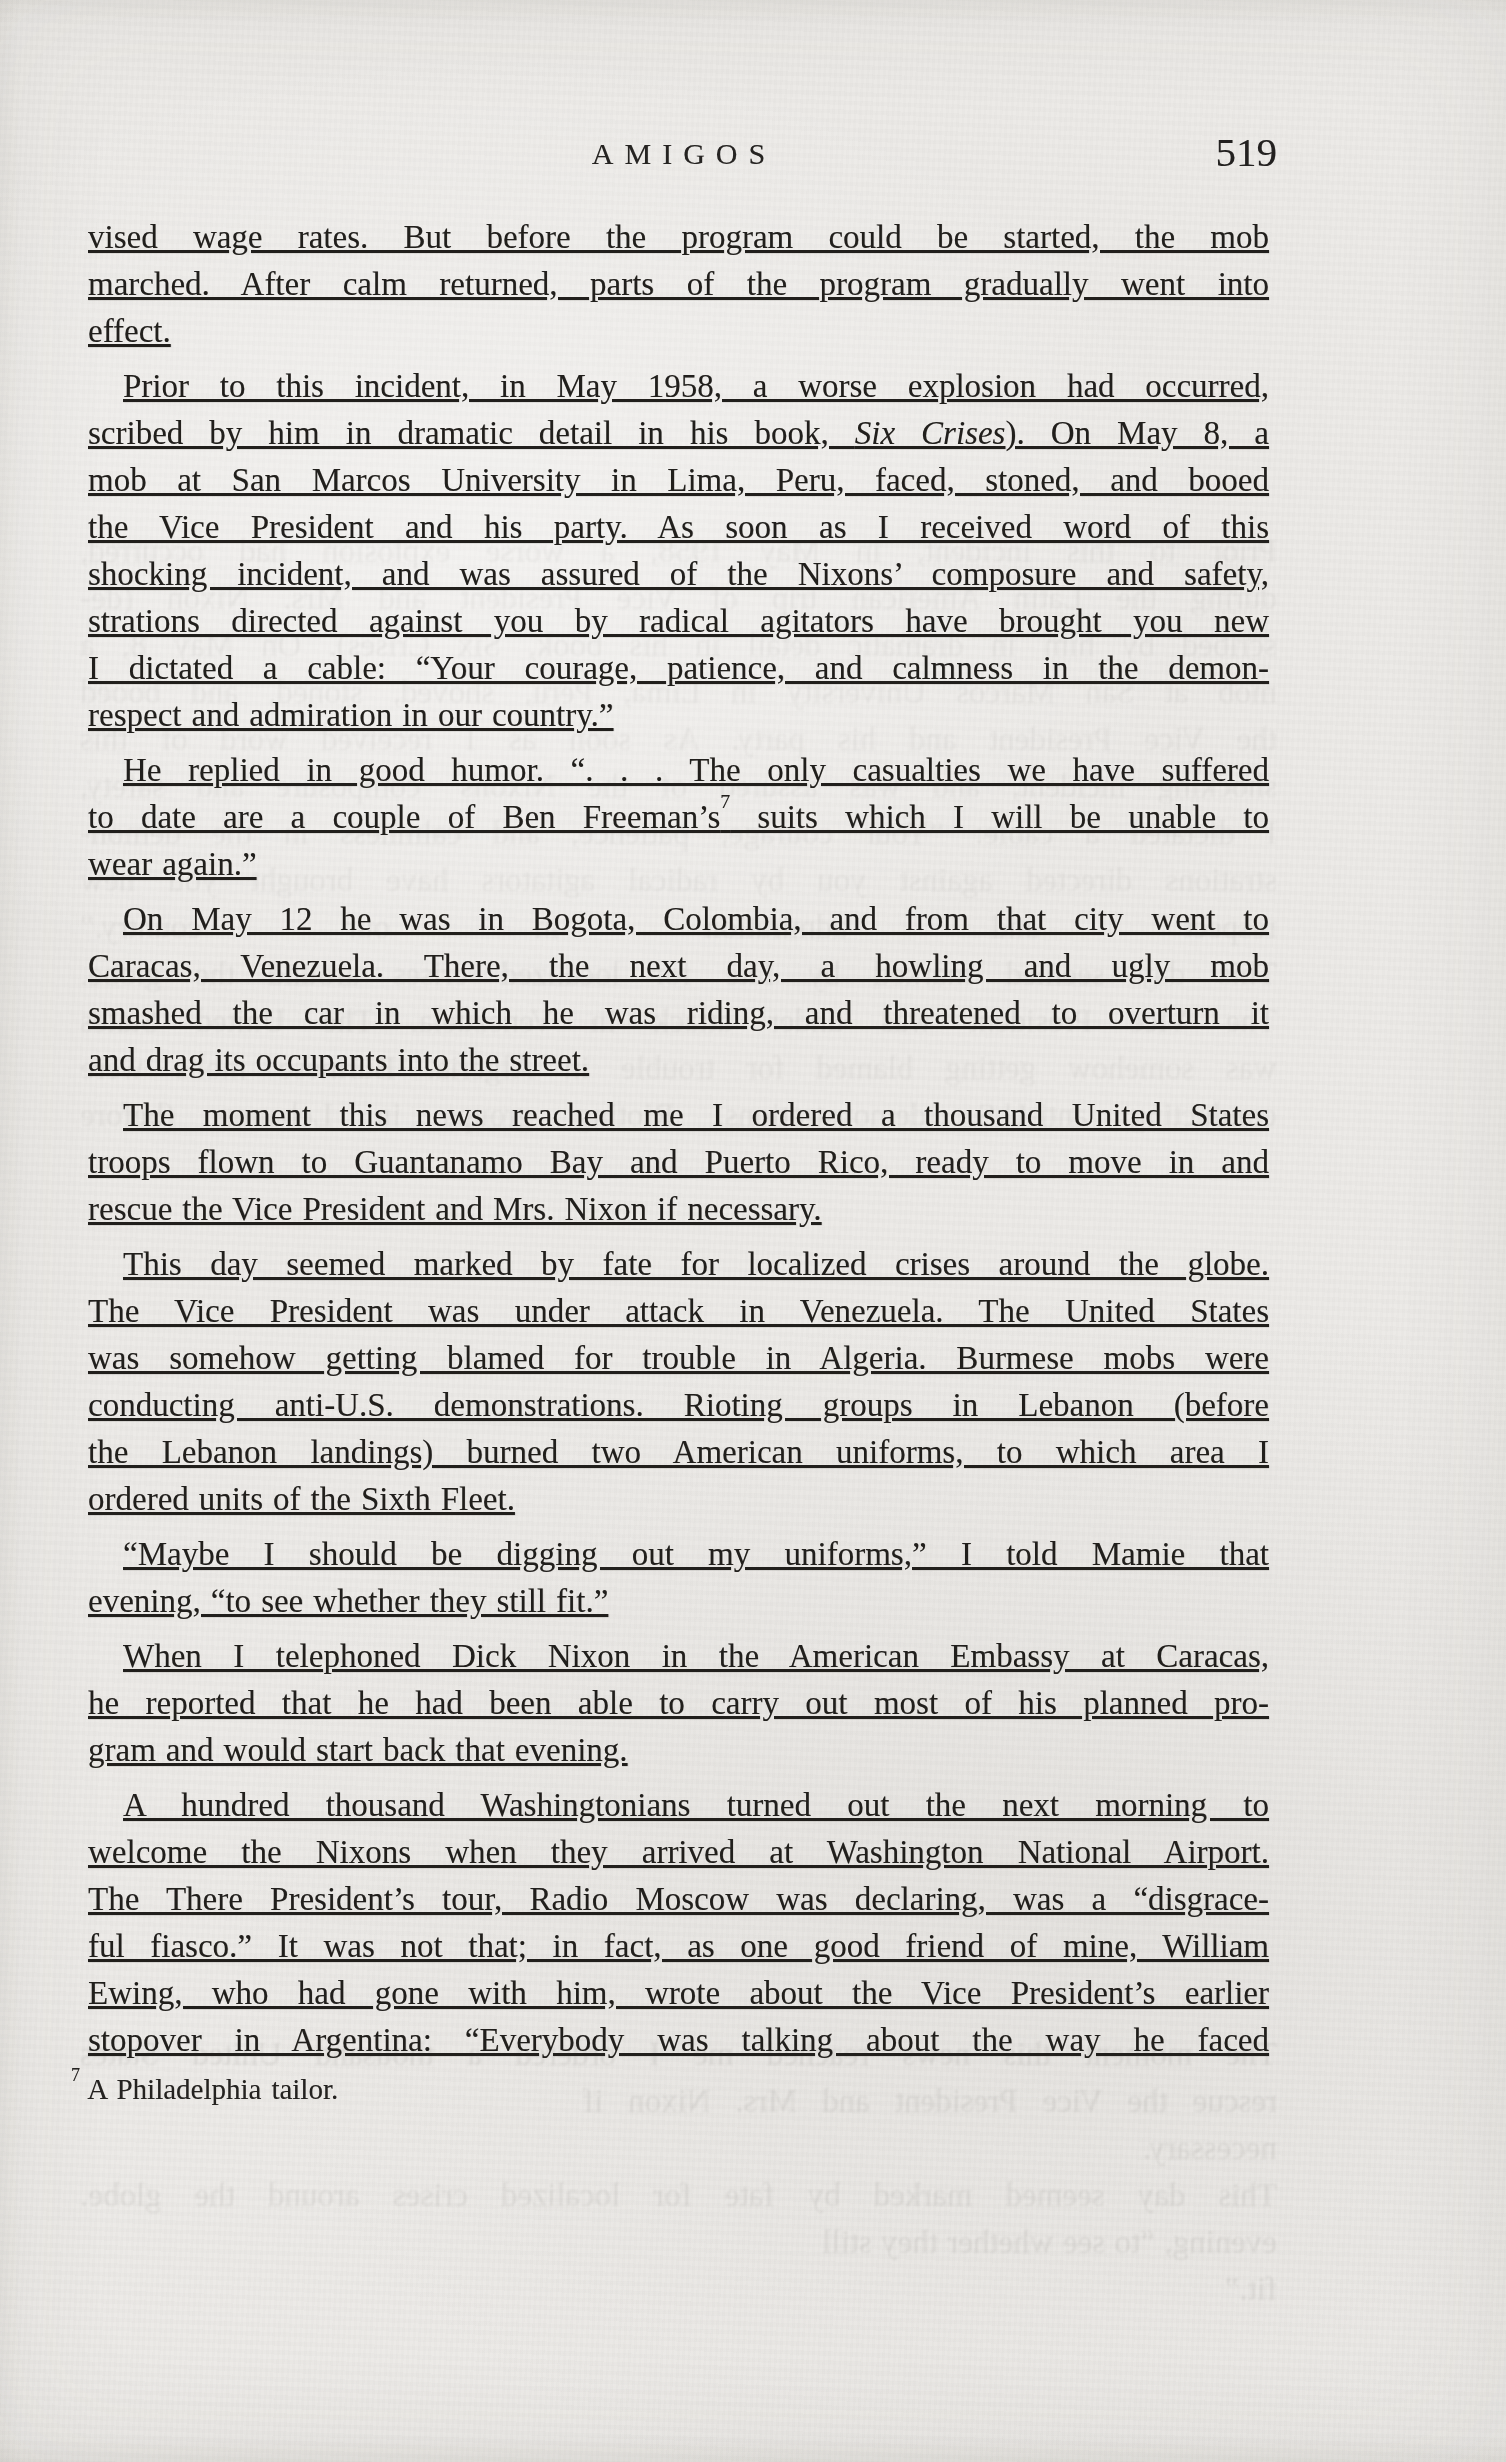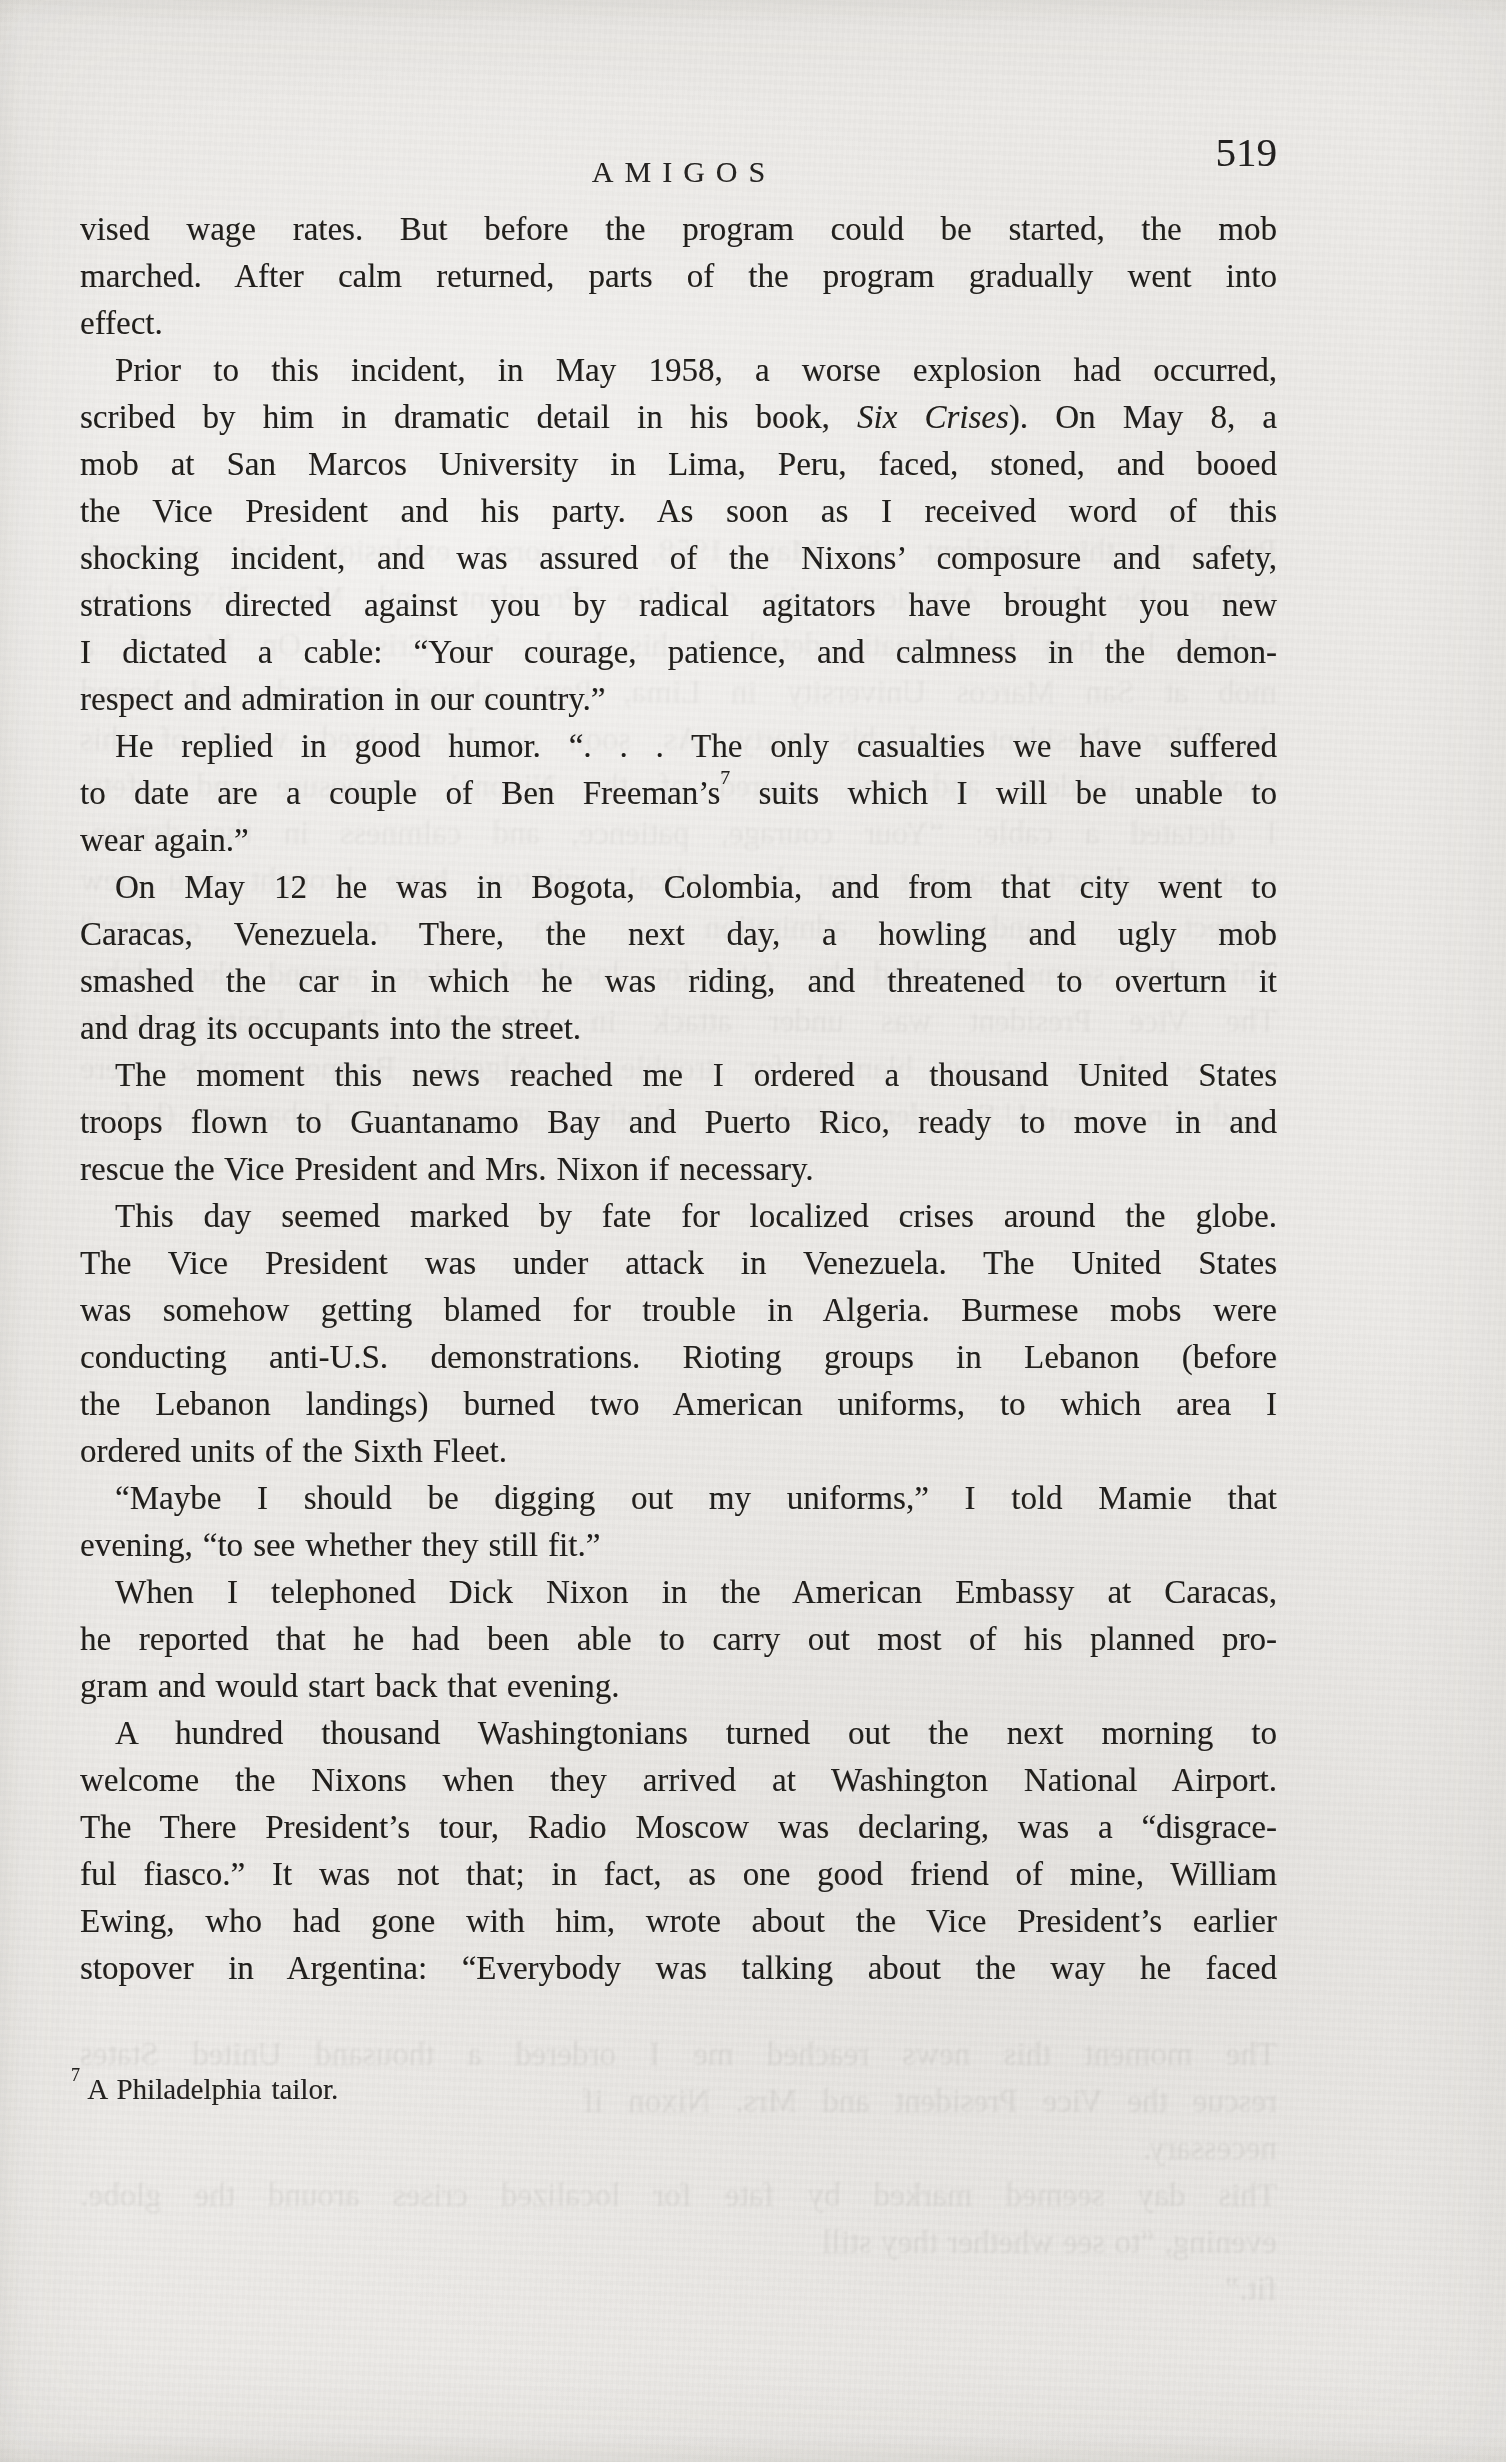--- a/index.html
+++ b/index.html
@@ -26,37 +26,36 @@
   }
 
   
   .header { position: absolute; left: 80px; top: 134px; width: 1197px; height: 51px; }
   .running-head {
     display: block; text-align: center;
     font-size: 30px; line-height: 40px;
     letter-spacing: 11px; padding-left: 11px;
     color: #262422;
     text-shadow: 0.3px 0.3px 0.5px rgba(30,28,25,0.35);
-    margin-top: 18px;
   }
   .page-num {
     position: absolute; right: 0; top: -1.8px;
     font-size: 41px; line-height: 41px;
     color: #232120;
     text-shadow: 0.3px 0.3px 0.5px rgba(30,28,25,0.35);
   }
 
   
   .body-text {
     position: absolute; left: 80px; top: 206px; width: 1197px;
     font-size: 33px; line-height: 47px;
     word-spacing: 1.8px;
     text-shadow: 0.3px 0.3px 0.5px rgba(30,28,25,0.32);
   }
-  .para { margin: 0; }
+  .para { margin: 8px; text-decoration: underline; }
   .line { text-align: justify; text-align-last: justify; }
   .line.unjust { text-align-last: left; }
   .line.indent { text-indent: 35px; }
   .line i { font-style: italic; }
   sup.fn-ref {
     font-size: 0.60em; line-height: 0;
     position: relative; top: -0.42em;
   }
 
   

